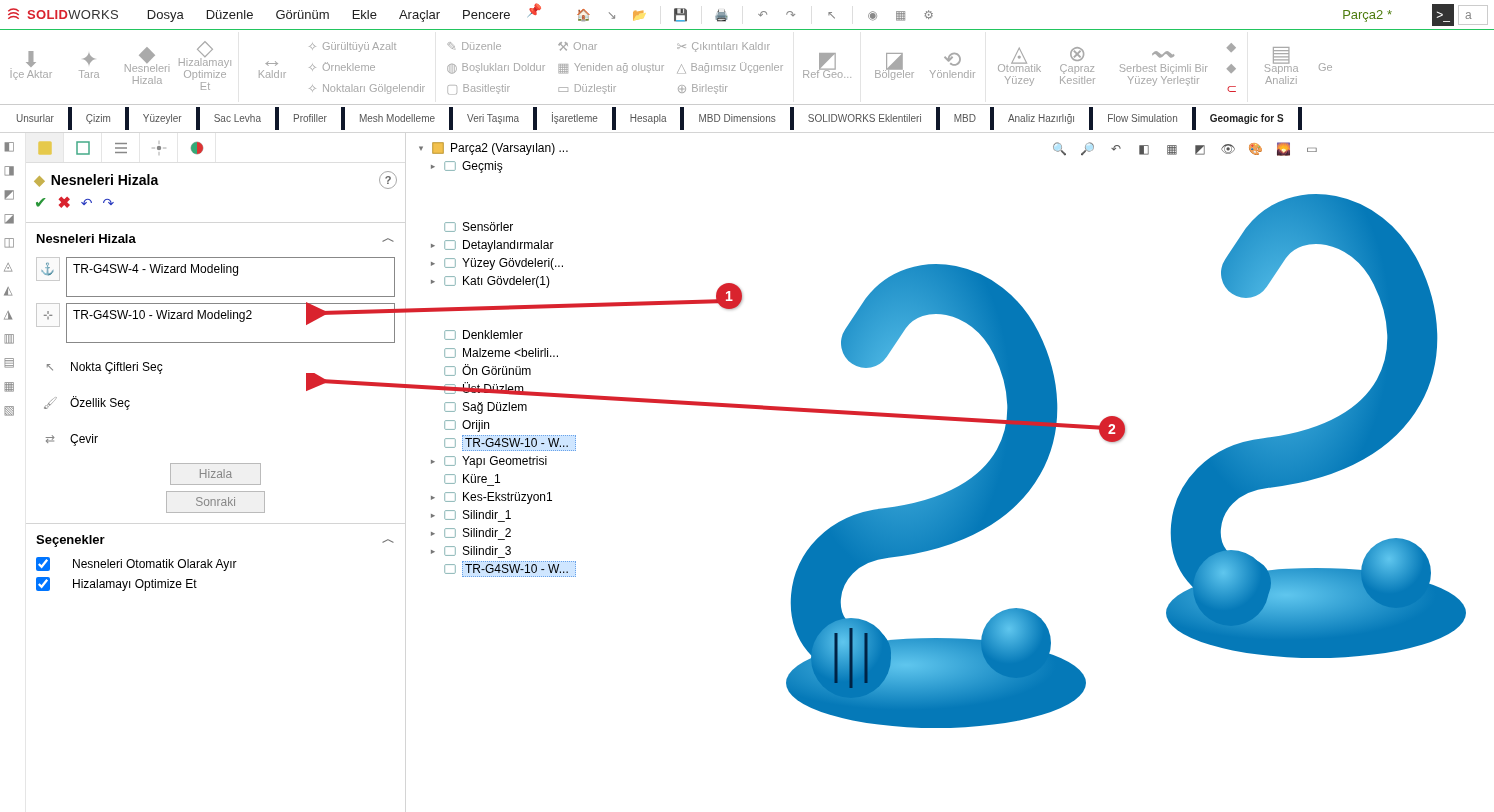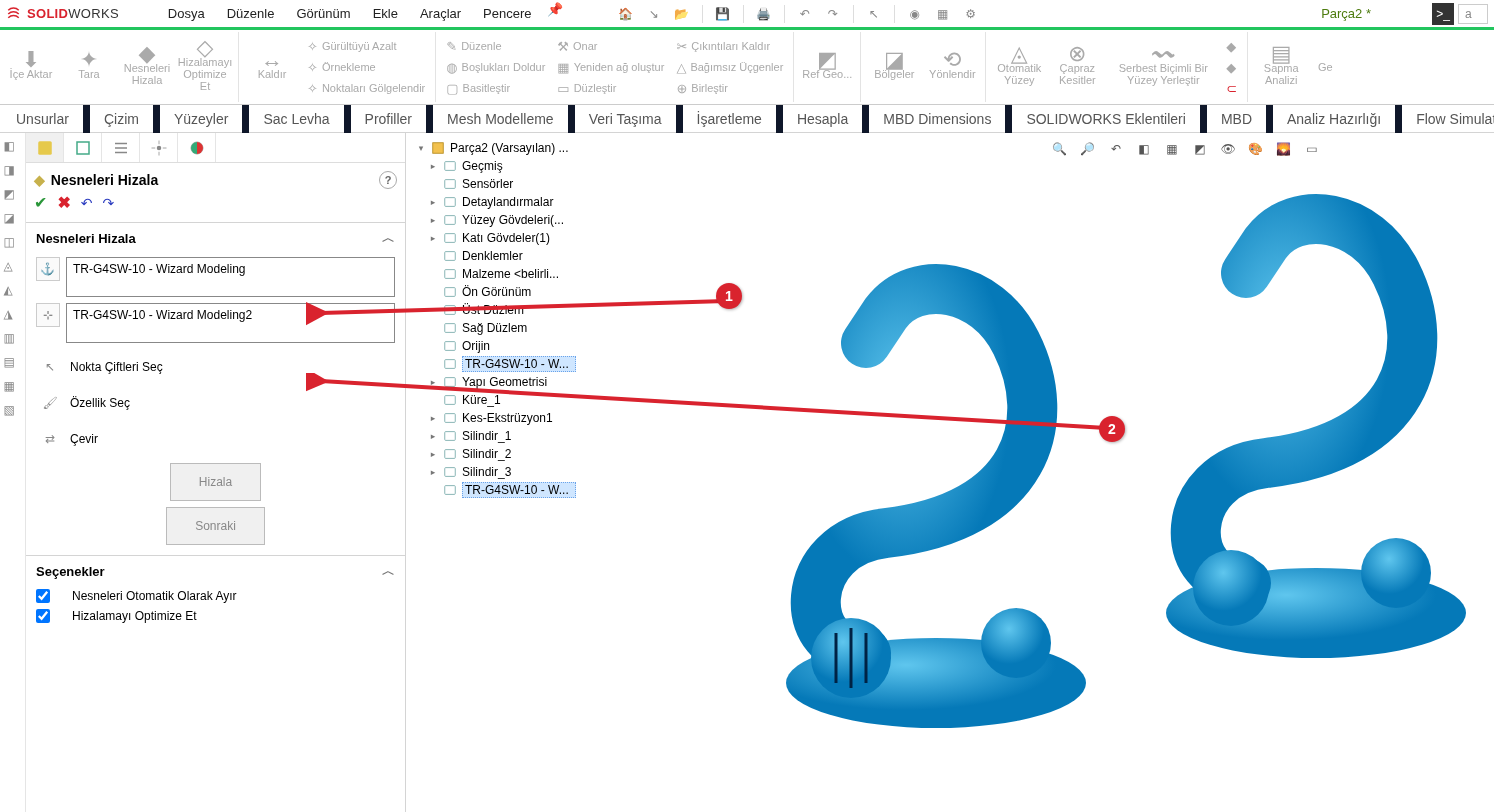--- a/index.html
+++ b/index.html
@@ -1,19 +1,19 @@
 <!DOCTYPE html>
 <html><head>
 <meta charset="utf-8">
 <style>
 * { box-sizing: border-box; margin: 0; padding: 0; font-family: "Segoe UI", Arial, sans-serif; }
 body { width: 1494px; height: 812px; background: #fff; overflow: hidden; font-size: 12px; }
 
 
-.titlebar { display: flex; align-items: center; height: 30px; padding: 0 6px; background: #fff; border-bottom: 3px solid #22c55e; gap: 21px; }
+.titlebar { display: flex; align-items: center; height: 30px; padding: 0 6px; background: #fff; border-bottom: 1px solid #22c55e; }
 .logo { display: flex; align-items: center; gap: 3px; margin-right: 18px; font-weight: bold; color: #d9232e; }
 .logo svg { width: 18px; height: 18px; }
 .logo-text { font-size: 13px; letter-spacing: 0.3px; }
 .logo-works { color: #333; font-weight: normal; }
 .menu { display: flex; gap: 2px; }
 .menu-item { padding: 4px 10px; font-size: 13px; color: #222; cursor: pointer; }
 .pin-icon { font-size: 13px; margin-left: 4px; color: #666; }
 .quick-tools { display: flex; align-items: center; gap: 6px; margin-left: 30px; }
 .qt { width: 22px; height: 22px; display: flex; align-items: center; justify-content: center; color: #888; cursor: pointer; }
 .qt-sep { width: 1px; height: 18px; background: #ddd; margin: 0 3px; }
@@ -26,21 +26,21 @@
 .ribbon { display: flex; align-items: stretch; height: 75px; background: #fff; border-bottom: 1px solid #ccc; padding: 2px 4px; gap: 6px; }
 .ribbon-group { display: flex; align-items: center; gap: 4px; border-right: 1px solid #e3e3e3; padding-right: 6px; }
 .ribbon-btn-lg { display: flex; flex-direction: column; align-items: center; justify-content: center; width: 54px; color: #aaa; font-size: 11px; text-align: center; line-height: 12px; cursor: pointer; }
 .ribbon-btn-lg .ic { font-size: 22px; margin-bottom: 2px; }
 .ribbon-stack { display: flex; flex-direction: column; gap: 2px; }
 .ribbon-btn-sm { display: flex; align-items: center; gap: 4px; padding: 2px 4px; color: #aaa; font-size: 11px; cursor: pointer; }
 .ribbon-btn-sm .ic { font-size: 13px; }
 
 
 .cm-tabs { display: flex; align-items: center; height: 28px; background: #fff; border-bottom: 1px solid #d4d4d4; padding-left: 2px; }
-.cm-tab { padding: 6px 14px; font-size: 14px; color: #555; cursor: pointer; border-right: 7px solid #0f172a; white-space: nowrap; }
+.cm-tab { padding: 6px 14px; font-size: 10px; color: #555; cursor: pointer; border-right: 4px solid #0f172a; white-space: nowrap; }
 .cm-tab.active { background: #fff; font-weight: bold; color: #222; }
 
 
 .workspace { display: flex; height: 679px; }
 .side-strip { width: 26px; background: #fff; border-right: 1px solid #e5e5e5; display: flex; flex-direction: column; align-items: center; padding-top: 6px; gap: 6px; }
 .side-strip .s-ic { width: 18px; height: 18px; color: #888; cursor: pointer; }
 
 
 .prop-panel { width: 380px; background: #fff; border-right: 1px solid #d4d4d4; display: flex; flex-direction: column; }
 .fm-tabs { display: flex; height: 30px; border-bottom: 1px solid #ddd; }
@@ -58,21 +58,21 @@
 
 .pm-section { border-top: 1px solid #d4d4d4; }
 .pm-sec-head { display: flex; align-items: center; justify-content: space-between; padding: 6px 10px; font-size: 13px; font-weight: bold; cursor: pointer; }
 .pm-sec-head .chev { color: #777; }
 .pm-sec-body { padding: 4px 10px 10px; }
 .sel-row { display: flex; align-items: flex-start; gap: 6px; margin-bottom: 6px; }
 .sel-ic { width: 24px; height: 24px; border: 1px solid #ccc; background: #fafafa; display: flex; align-items: center; justify-content: center; color: #666; }
 .sel-box { flex: 1; border: 1px solid #888; padding: 4px 6px; min-height: 40px; font-size: 12px; background: #fff; }
 .option-row { display: flex; align-items: center; gap: 8px; padding: 6px 2px; font-size: 12px; }
 .option-row .o-ic { width: 24px; height: 24px; display: flex; align-items: center; justify-content: center; color: #888; }
-.btn-mid { display: block; margin: 6px auto 0; padding: 11px 28px; background: #f0f0f0; border: 1px solid #bbb; font-size: 12px; color: #888; }
+.btn-mid { display: block; margin: 6px auto 0; padding: 3px 28px; background: #f0f0f0; border: 1px solid #bbb; font-size: 12px; color: #888; }
 .chk-row { display: flex; align-items: center; gap: 22px; padding: 3px 10px; font-size: 12px; }
 .chk-row input { width: 14px; height: 14px; }
 
 
 .gfx-wrap { flex: 1; position: relative; background: #fff; }
 .flyout-tree { position: absolute; left: 8px; top: 6px; width: 200px; font-size: 12px; }
 .ft-row { display: flex; align-items: center; gap: 4px; padding: 1px 2px; white-space: nowrap; cursor: pointer; }
 .ft-exp { width: 10px; color: #777; font-size: 9px; text-align: center; }
 .ft-ic { width: 16px; height: 16px; display: flex; align-items: center; justify-content: center; }
 .ft-ic svg { width: 14px; height: 14px; }
@@ -356,21 +356,21 @@
 
     <div class="pm-section">
       <div class="pm-sec-head">
         <span>Nesneleri Hizala</span>
         <span class="chev">︿</span>
       </div>
       <div class="pm-sec-body">
         <div class="sel-row">
           <div class="sel-ic">⚓</div>
           <div class="sel-box">
-            <span>TR-G4SW-10 - Wizard Modeling</span>
+            <span>TR-G4SW-4 - Wizard Modeling</span>
           </div>
         </div>
         <div class="sel-row">
           <div class="sel-ic">⊹</div>
           <div class="sel-box">
             <span>TR-G4SW-10 - Wizard Modeling2</span>
           </div>
         </div>
         <div class="option-row">
           <span class="o-ic">↖</span>
@@ -433,21 +433,21 @@
       <div id="tree-items">
           <div class="ft-row" style="padding-left: 14px;">
             <span class="ft-exp">▸</span>
             <span class="ft-ic">
               <svg viewBox="0 0 16 16">
                 <rect x="2" y="3" width="12" height="10" rx="1" fill="#fff" stroke="#7aa"></rect>
               </svg>
             </span>
             <span>Geçmiş</span>
           </div>
-          <div class="ft-row" style="padding-left: 14px;">
+          <div class="ft-row" style="padding-left: 14px; margin-top: 43px;">
             <span class="ft-exp"></span>
             <span class="ft-ic">
               <svg viewBox="0 0 16 16">
                 <rect x="2" y="3" width="12" height="10" rx="1" fill="#fff" stroke="#7aa"></rect>
               </svg>
             </span>
             <span>Sensörler</span>
           </div>
           <div class="ft-row" style="padding-left: 14px;">
             <span class="ft-exp">▸</span>
@@ -469,21 +469,21 @@
           </div>
           <div class="ft-row" style="padding-left: 14px;">
             <span class="ft-exp">▸</span>
             <span class="ft-ic">
               <svg viewBox="0 0 16 16">
                 <rect x="2" y="3" width="12" height="10" rx="1" fill="#fff" stroke="#7aa"></rect>
               </svg>
             </span>
             <span>Katı Gövdeler(1)</span>
           </div>
-          <div class="ft-row" style="padding-left: 14px;">
+          <div class="ft-row" style="padding-left: 14px; margin-top: 36px;">
             <span class="ft-exp"></span>
             <span class="ft-ic">
               <svg viewBox="0 0 16 16">
                 <rect x="2" y="3" width="12" height="10" rx="1" fill="#fff" stroke="#7aa"></rect>
               </svg>
             </span>
             <span>Denklemler</span>
           </div>
           <div class="ft-row" style="padding-left: 14px;">
             <span class="ft-exp"></span>

